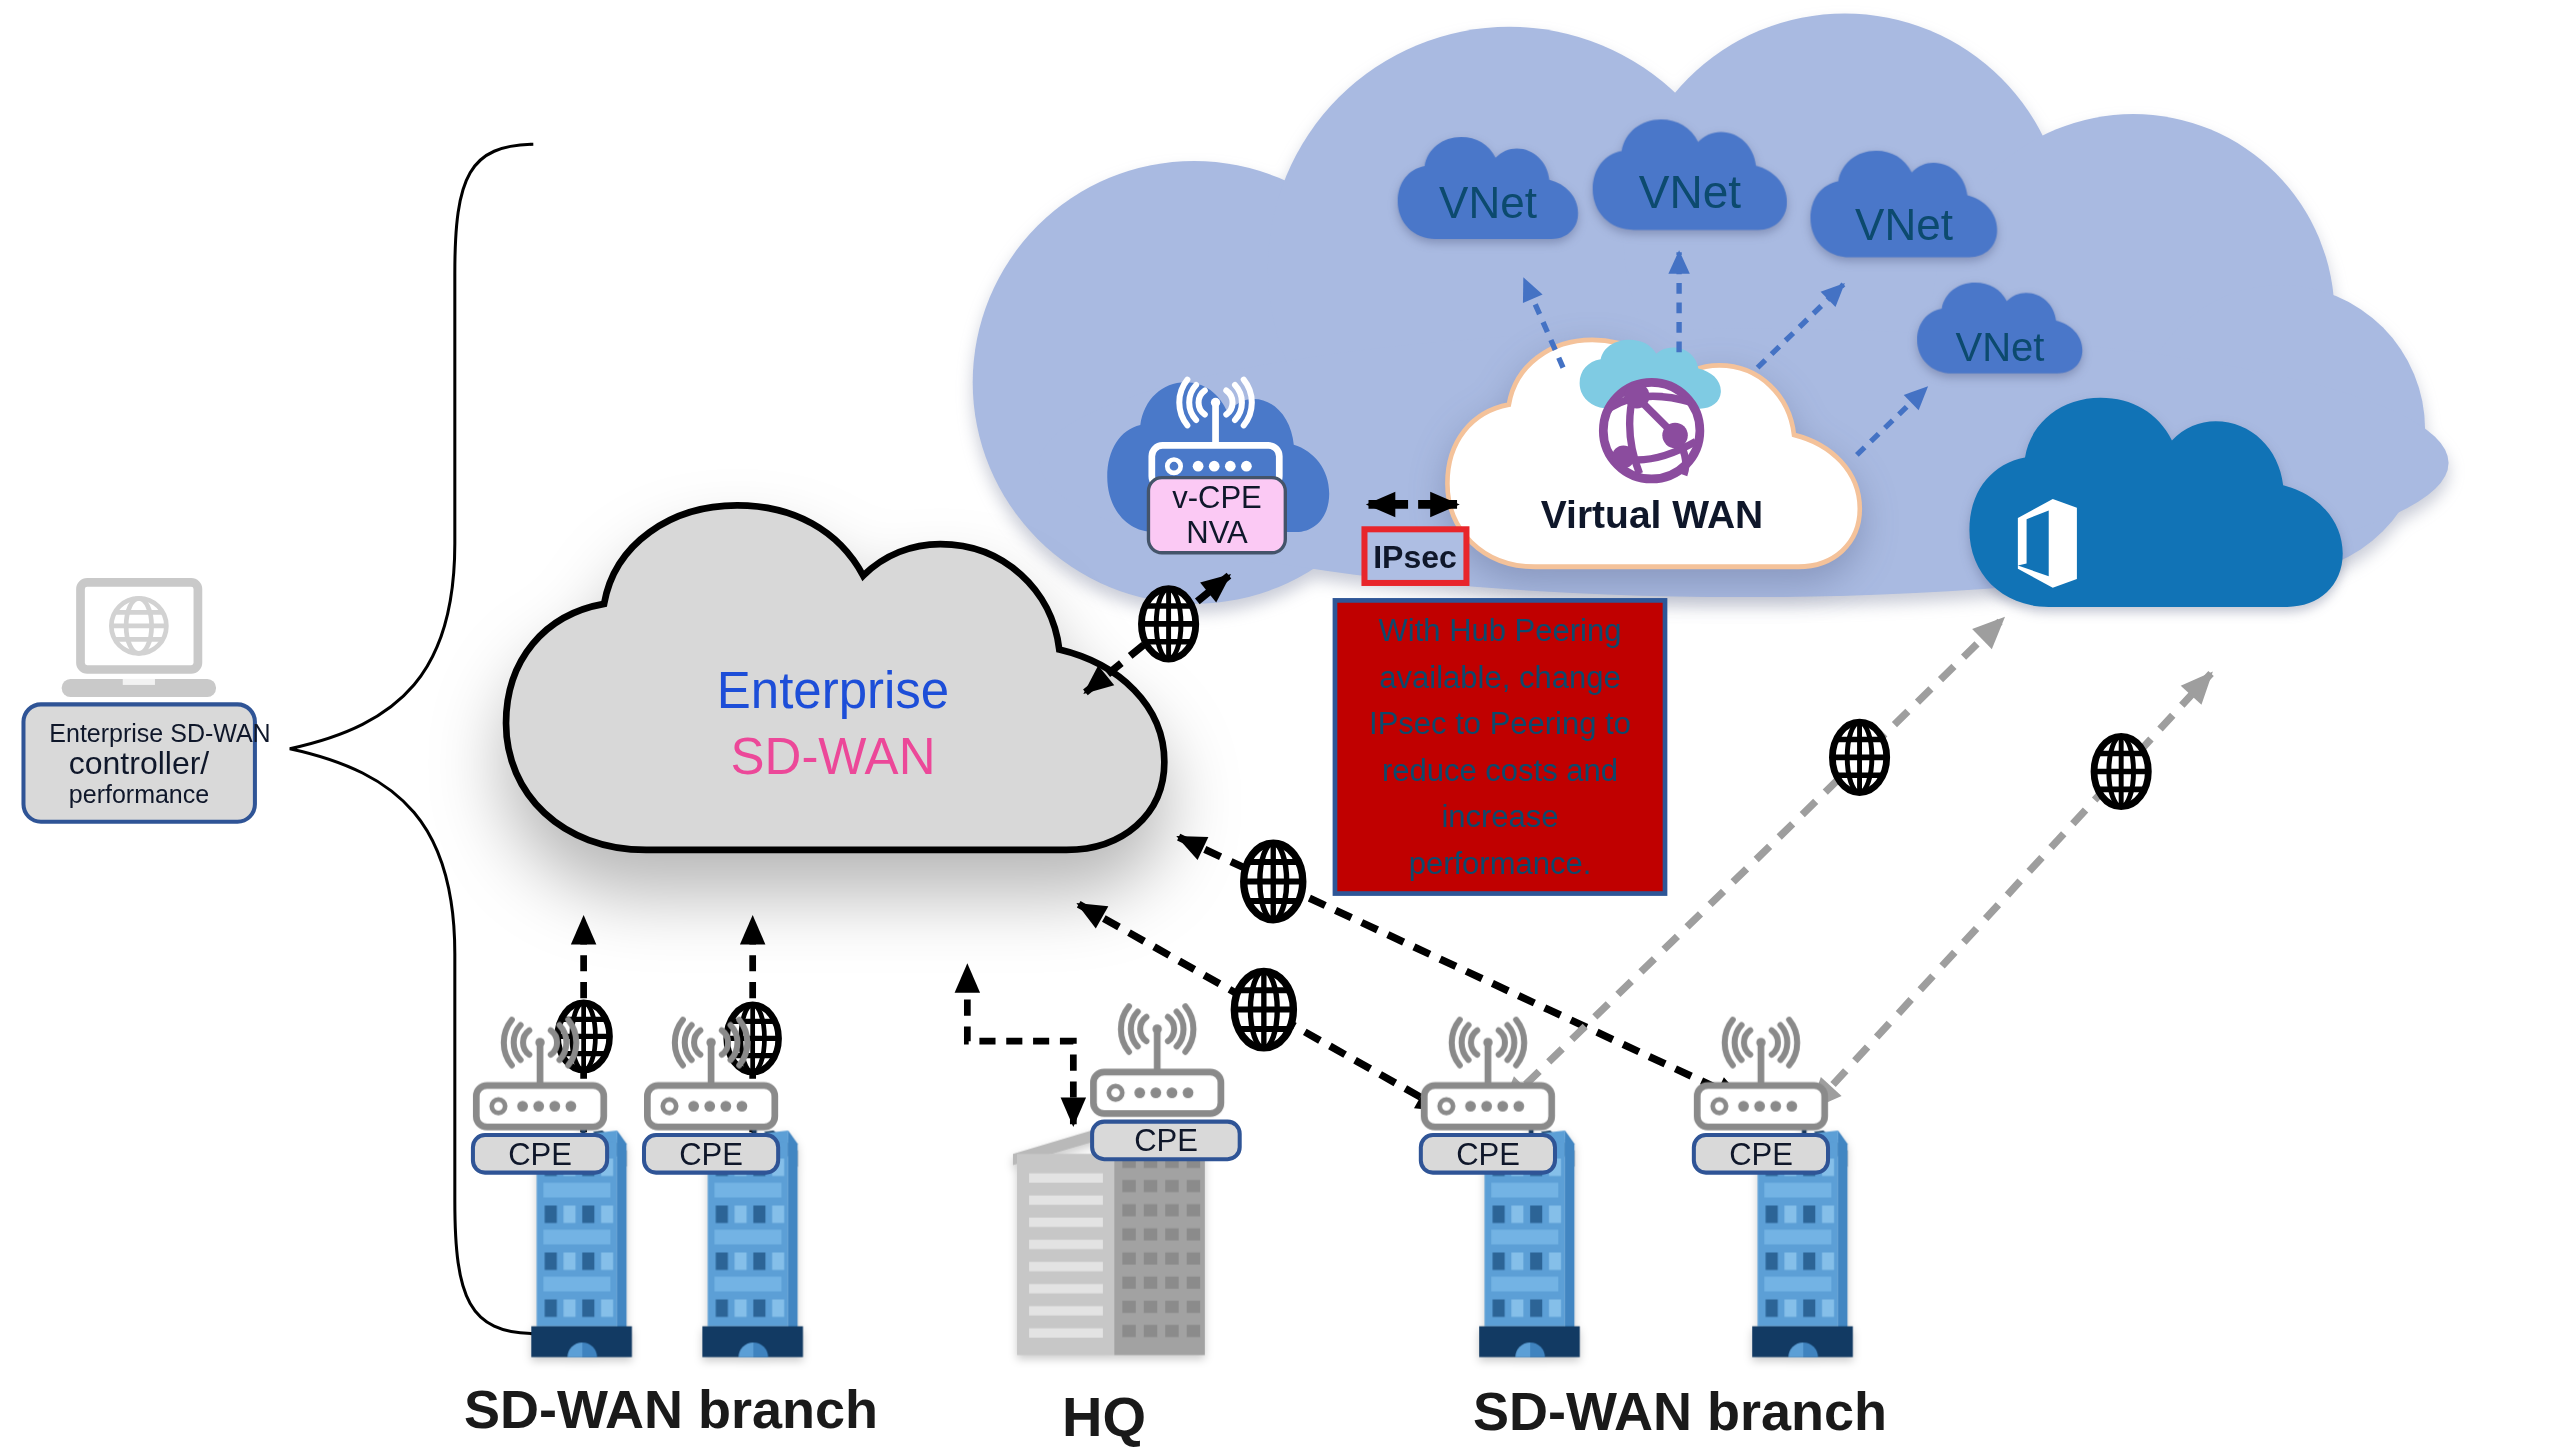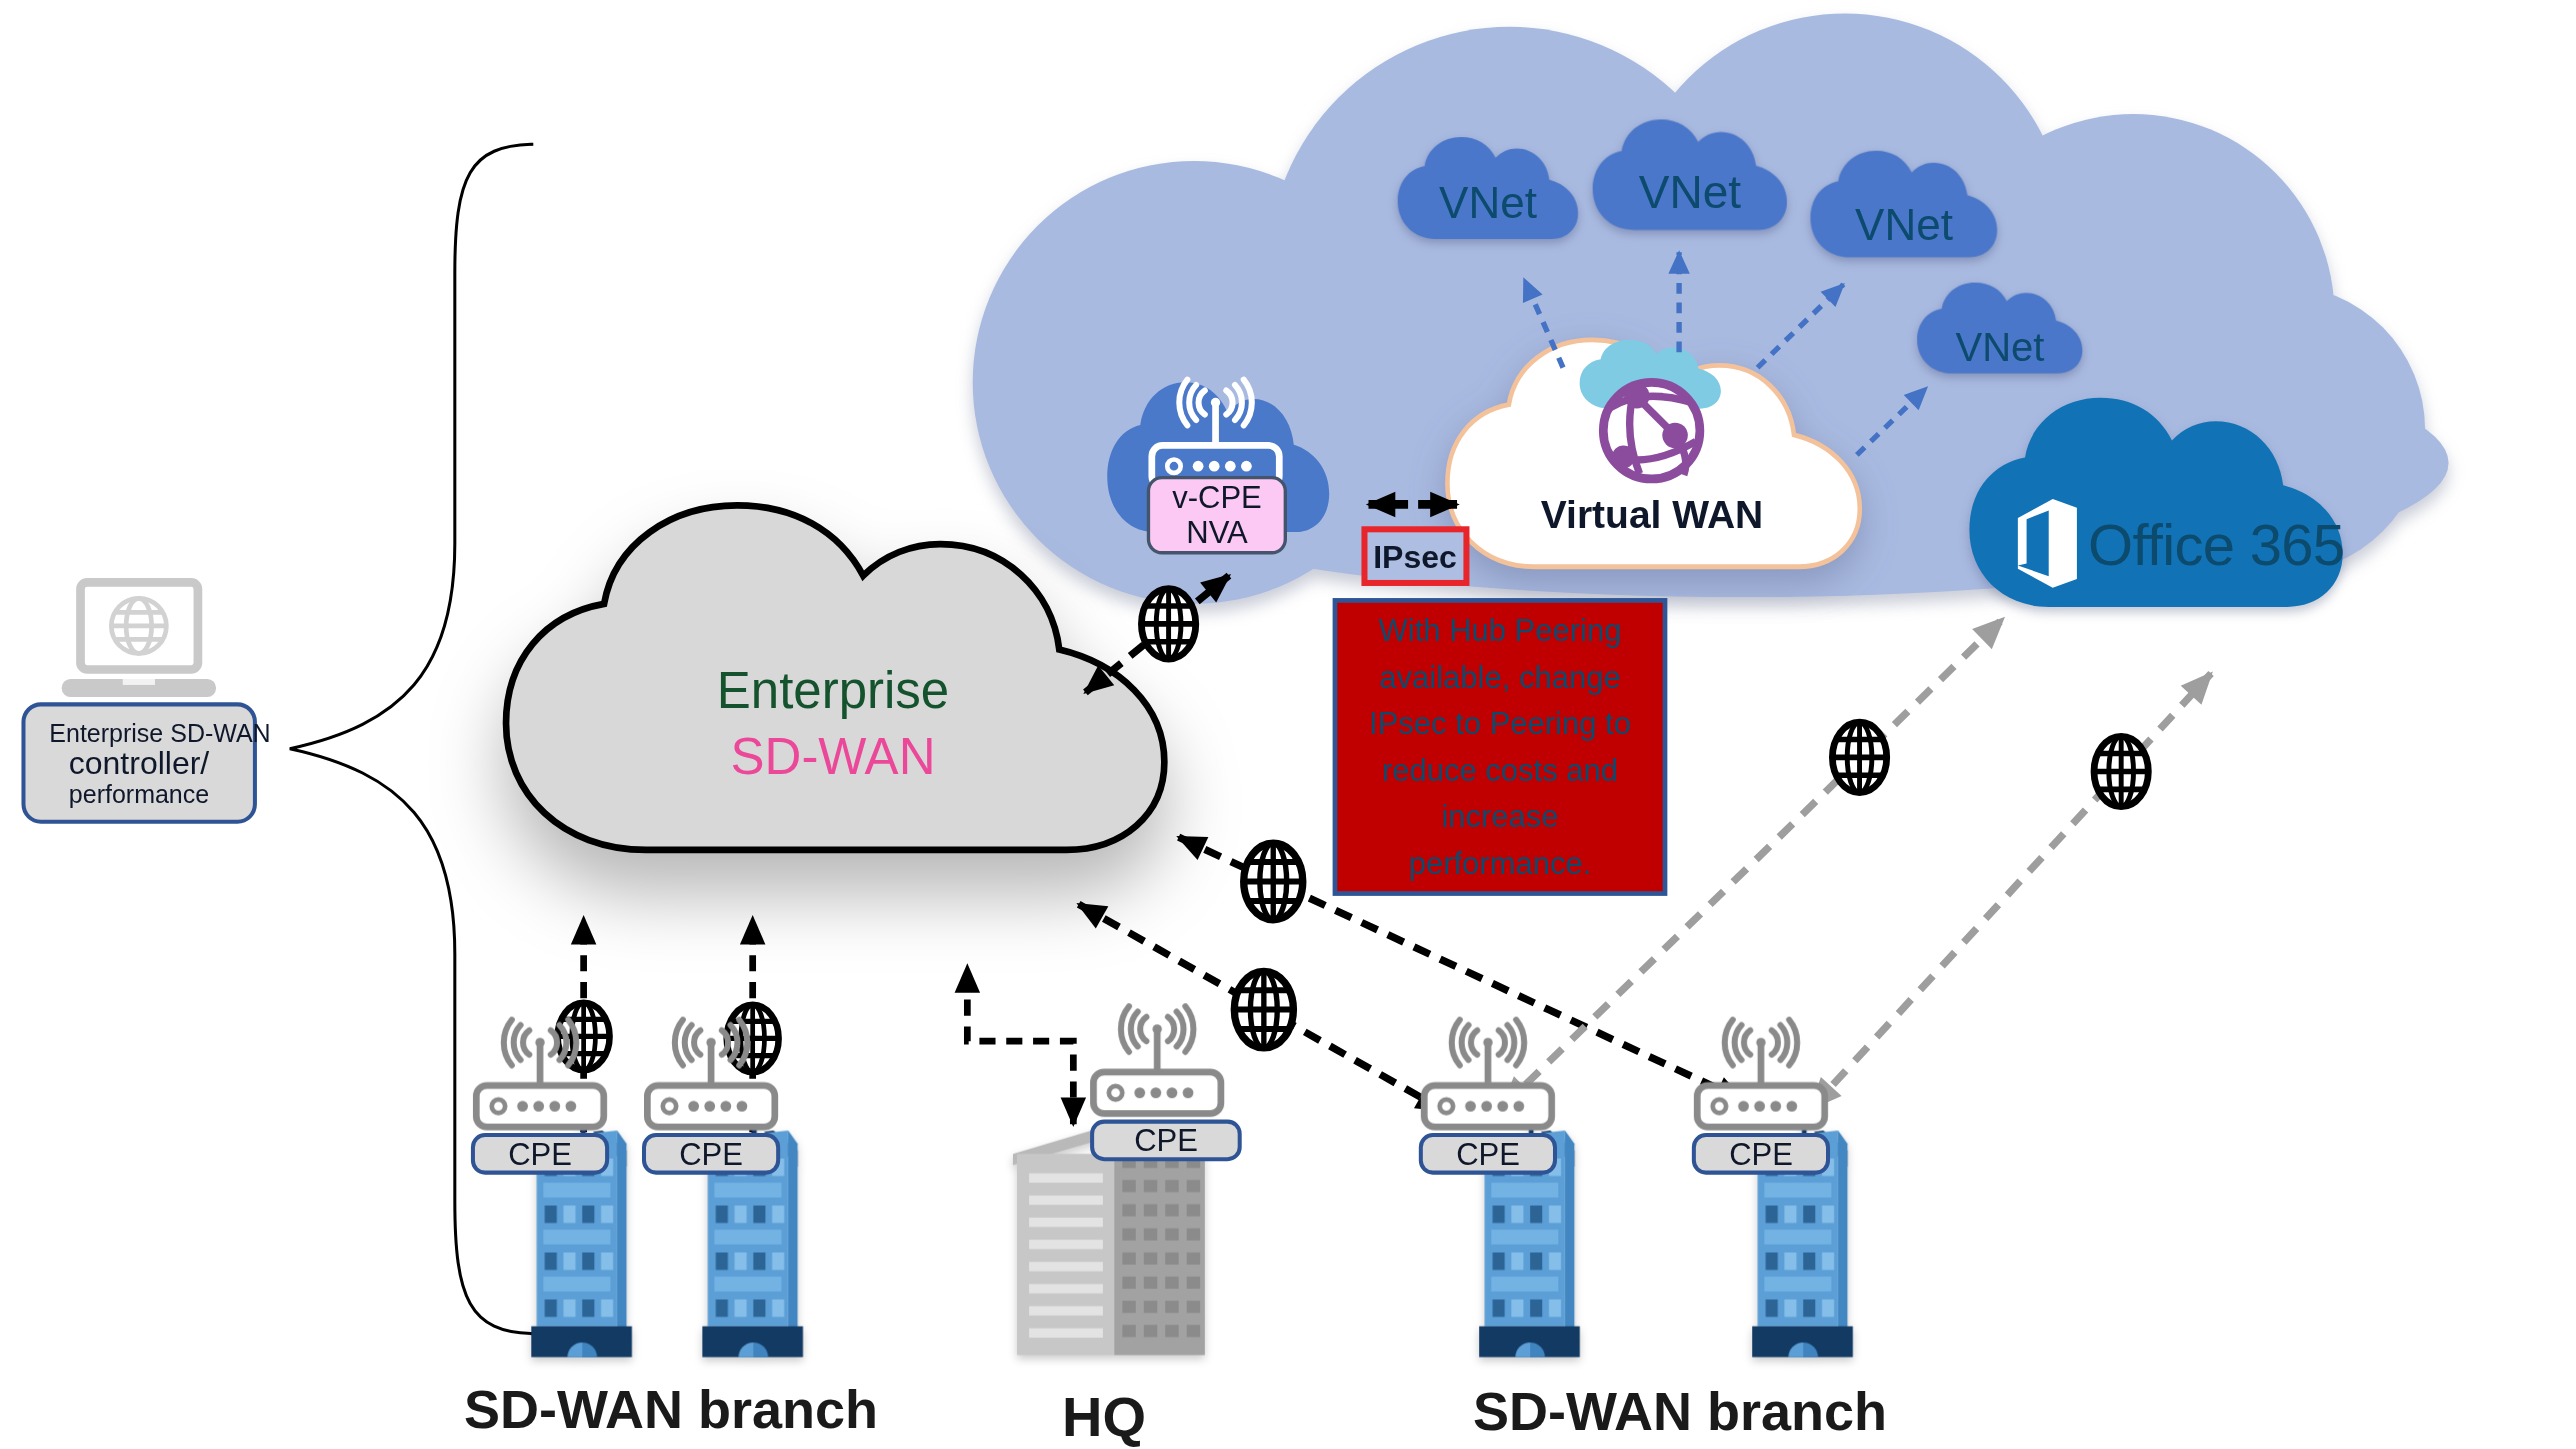--- a/index.html
+++ b/index.html
@@ -258,30 +258,29 @@
   </g>
 </svg>
 
   <div class="lbl w" style="left:1488px;top:203px;font-size:44px;">VNet</div>
   <div class="lbl w" style="left:1690px;top:193px;font-size:46px;">VNet</div>
   <div class="lbl w" style="left:1904px;top:225px;font-size:44px;">VNet</div>
   <div class="lbl w" style="left:2000px;top:347px;font-size:40px;">VNet</div>
 
   <div class="lbl b" style="left:1652px;top:515px;font-size:39px;">Virtual WAN</div>
 
-  <div class="lbl w o365" style="left:2088px;top:545px;font-size:58px;">Office 365</div>
 
   <div class="lbl" style="left:1217px;top:498px;font-size:31px;">v-CPE</div>
   <div class="lbl" style="left:1217px;top:533px;font-size:31px;">NVA</div>
 
   <div class="lbl b" style="left:1415px;top:557px;font-size:32px;">IPsec</div>
 
   <div class="lbl w note-text" style="left:1500px;top:747px;font-size:31px;">With Hub Peering available, change IPsec to Peering to reduce costs and increase performance.</div>
 
-  <div class="lbl" style="left:833px;top:691px;font-size:51px;color:#14532d;">Enterprise</div>
+  <div class="lbl" style="left:833px;top:691px;font-size:51px;color:#1d4ed8;">Enterprise</div>
   <div class="lbl" style="left:833px;top:757px;font-size:51px;color:#ec4899;">SD-WAN</div>
 
   <div class="lbl" style="left:139px;top:733px;font-size:25px;margin-left:21px;">Enterprise SD-WAN</div>
   <div class="lbl" style="left:139px;top:763px;font-size:32px;">controller/</div>
   <div class="lbl" style="left:139px;top:794px;font-size:25px;">performance</div>
 
   <div class="lbl" style="left:540px;top:1155px;font-size:31px;">CPE</div>
   <div class="lbl" style="left:711px;top:1155px;font-size:31px;">CPE</div>
   <div class="lbl" style="left:1166px;top:1141px;font-size:31px;">CPE</div>
   <div class="lbl" style="left:1488px;top:1155px;font-size:31px;">CPE</div>

